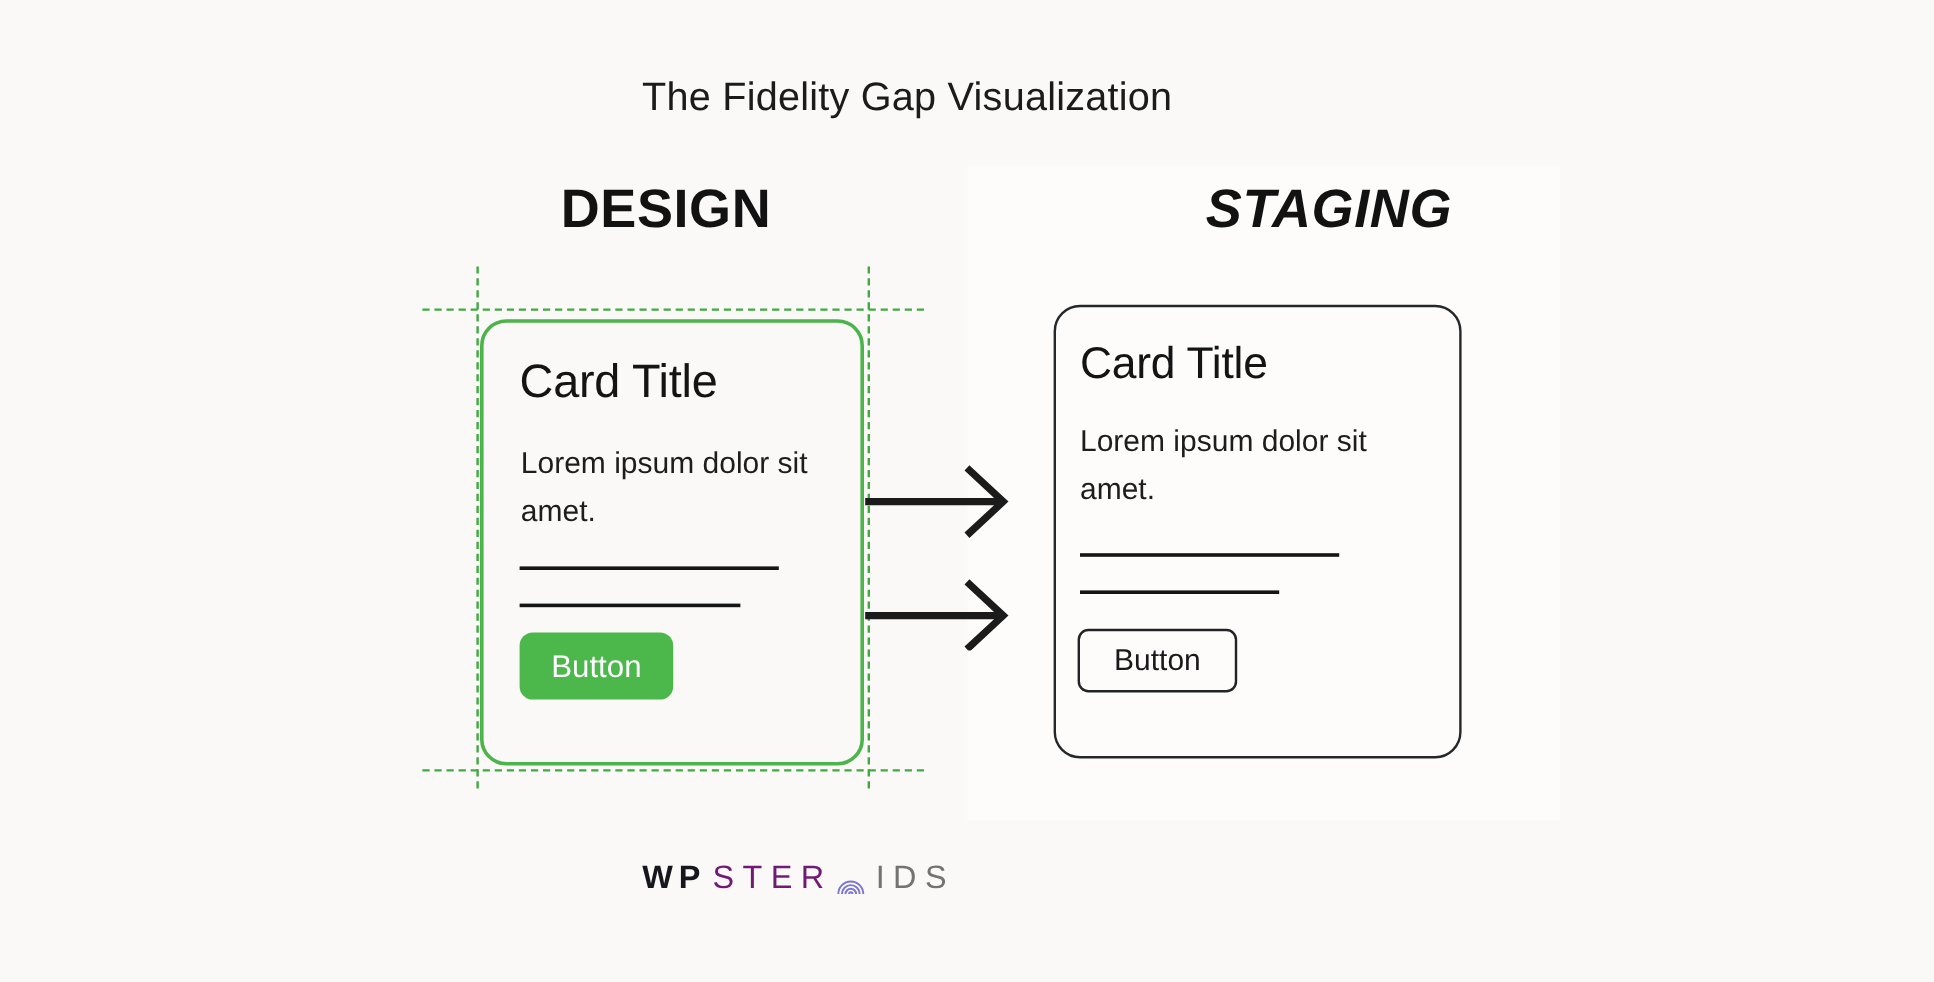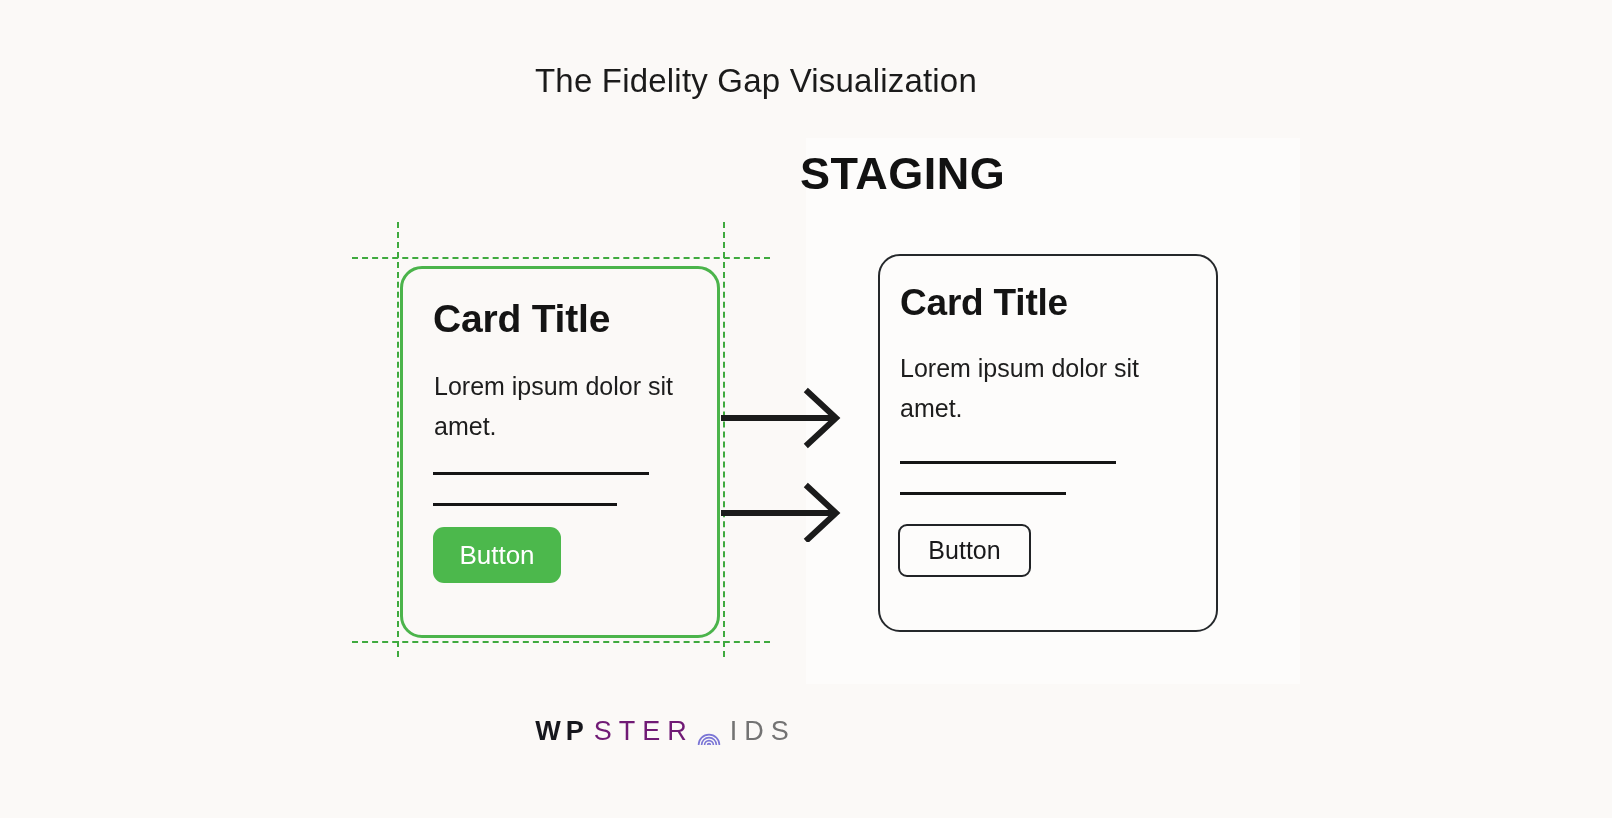--- a/index.html
+++ b/index.html
@@ -50,21 +50,21 @@
   
   .col-heading {
     position: absolute;
     font-size: 45px;
     font-weight: 700;
     letter-spacing: 0.5px;
     color: #121212;
     white-space: nowrap;
   }
   .col-heading.design  { left: 330px;  top: 148px; width: 450px; text-align: center; }
-  .col-heading.staging { left: 800px;  top: 148px; width: 410px; text-align: left; }
+  .col-heading.staging { left: 800px;  top: 148px; width: 410px; text-align: right; font-style: italic; }
 
   
   .guide {
     position: absolute;
     pointer-events: none;
   }
   .guide.v {
     width: 0;
     border-left: 2px dashed #3faa3f;
   }
@@ -94,21 +94,21 @@
   .card.staging {
     left: 878px;
     top: 254px;
     width: 340px;
     height: 378px;
     border: 2.5px solid #25282b;
   }
 
   .card-title {
     position: absolute;
-    font-weight: 700;
+    font-weight: 400;
     color: #141414;
     white-space: nowrap;
     letter-spacing: -0.2px;
   }
   .card.design .card-title  { left: 30px; top: 28px; font-size: 39px; }
   .card.staging .card-title { left: 20px; top: 26px; font-size: 37px; }
 
   .card-body {
     position: absolute;
     font-size: 25px;
@@ -207,20 +207,21 @@
 </style>
 </head>
 <body>
 
 <div id="stage">
 
   <div class="page-title">The Fidelity Gap Visualization</div>
 
   <div class="staging-panel"></div>
 
+  <div class="col-heading design">DESIGN</div>
   <div class="col-heading staging">STAGING</div>
 
   <div class="guide v guide-v-left"></div>
   <div class="guide v guide-v-right"></div>
   <div class="guide h guide-h-top"></div>
   <div class="guide h guide-h-bottom"></div>
 
   <div class="card design">
     <div class="card-title">Card Title</div>
     <div class="card-body">Lorem ipsum dolor sit amet.</div>

